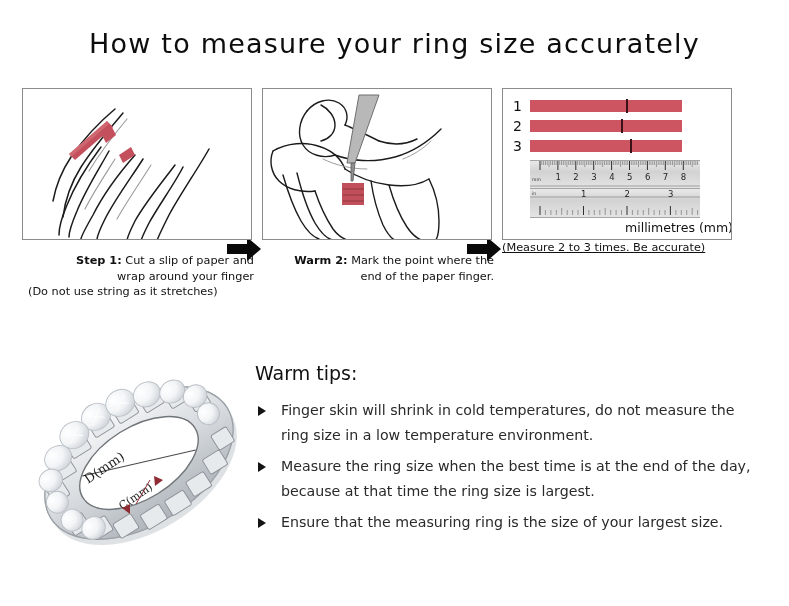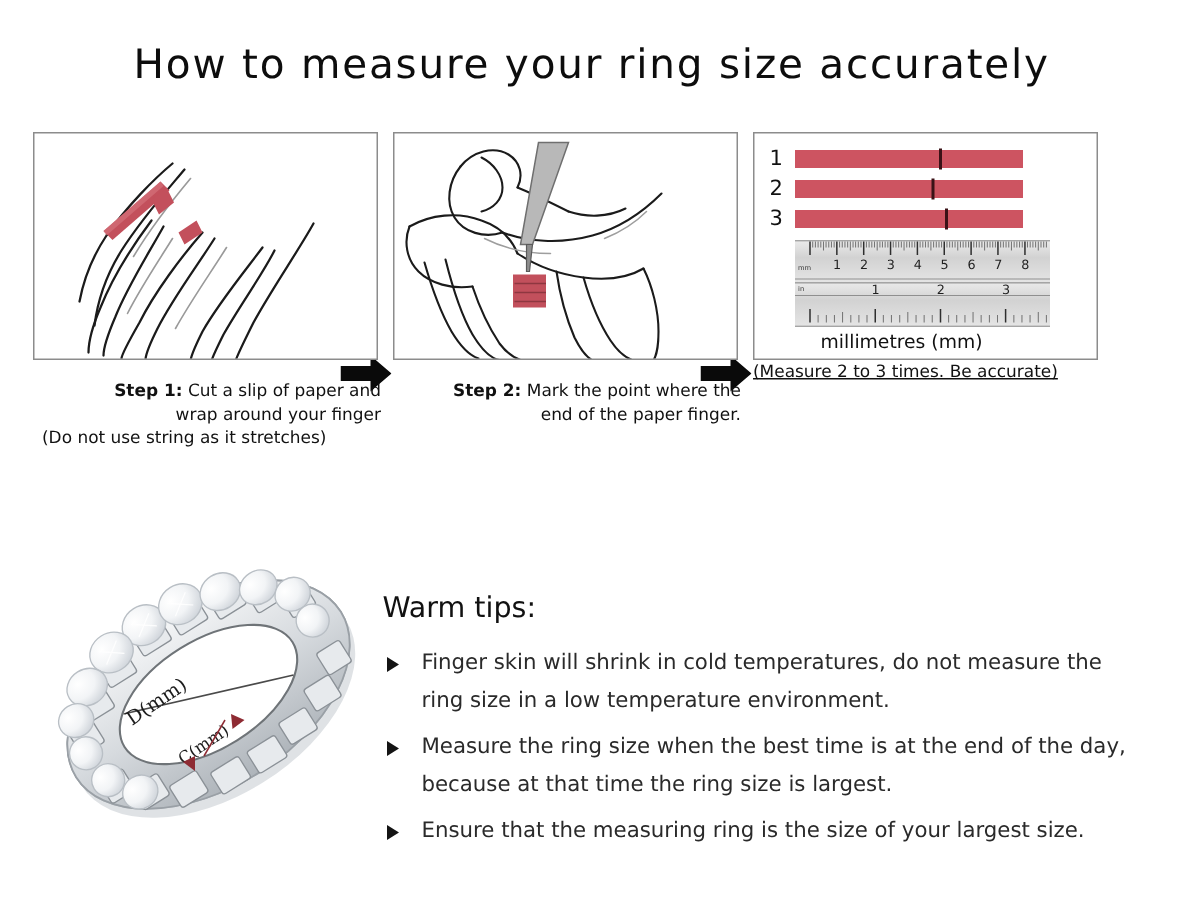--- a/index.html
+++ b/index.html
@@ -153,21 +153,21 @@
     position: absolute;
     font-family: "DejaVu Sans", sans-serif;
     font-size: 4.5px;
     color: #333;
   }
   .mm-label {
     position: absolute;
     left: 0;
     top: 131px;
     width: 230px;
-    text-align: left;
+    text-align: right;
     padding-left: 44px;
     box-sizing: border-box;
     font-family: "DejaVu Sans", sans-serif;
     font-size: 12.5px;
     color: #111111;
   }
 
   
   #ring-figure {
     position: absolute;
@@ -180,21 +180,20 @@
     position: absolute;
     left: 255px;
     top: 362px;
     width: 510px;
   }
   #tips-title {
     font-family: "DejaVu Sans", sans-serif;
     font-size: 19px;
     color: #111111;
     margin-bottom: 14px;
-    margin-top: 32px;
   }
   .tip-item {
     position: relative;
     padding-left: 26px;
     margin-bottom: 6px;
     font-family: "DejaVu Sans", sans-serif;
     font-size: 14.2px;
     line-height: 25px;
     color: #2a2a2a;
   }
@@ -302,21 +301,21 @@
           <g stroke="#8e3740" stroke-width="1">
             <line x1="80" y1="100" x2="101" y2="100"></line>
             <line x1="80" y1="106" x2="101" y2="106"></line>
             <line x1="80" y1="112" x2="101" y2="112"></line>
           </g>
         </g>
       </svg>
     </div>
     <div class="step-caption">
       <span class="cap-line">
-        <span class="lead">Step 2:</span><span> Mark the point where the</span>
+        <span class="lead">Warm 2:</span><span> Mark the point where the</span>
       </span>
       <span class="cap-line cap-indent">end of the paper finger.</span>
     </div>
   </div>
 
   <div class="step-col c3">
     <div class="panel">
 
       <div class="bars-wrap">
         <div class="bar-row">

